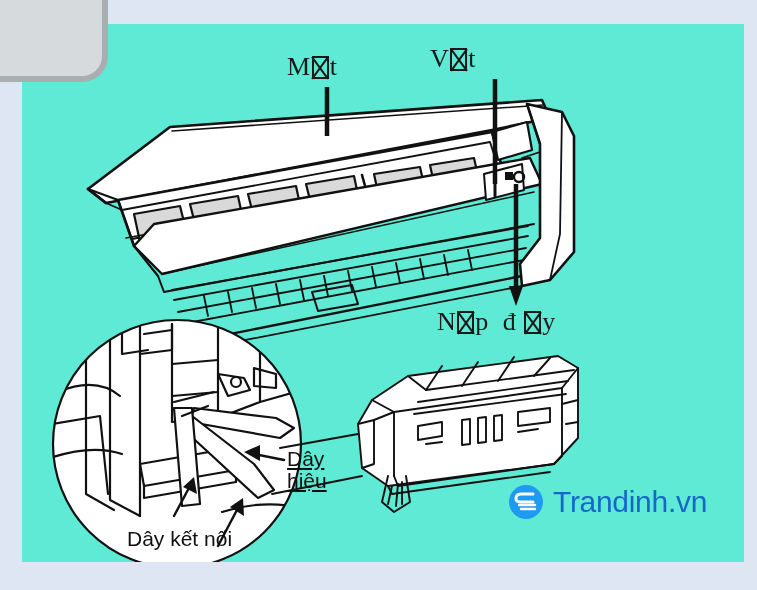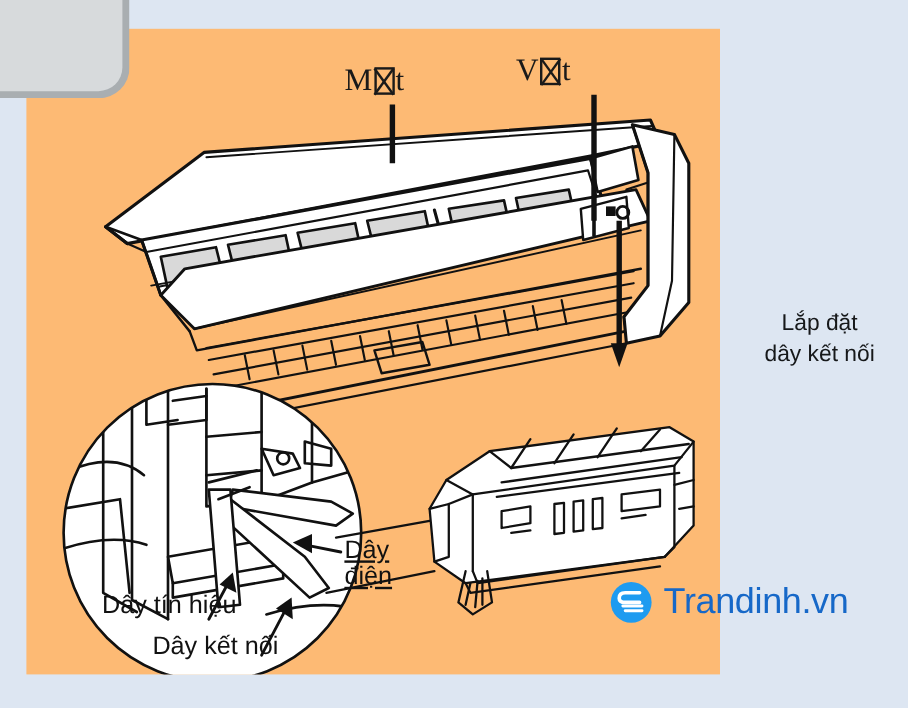--- a/index.html
+++ b/index.html
@@ -20,23 +20,24 @@
     height: 590px;
     background: #dde6f2;
     overflow: hidden;
   }
 
   
   #content-card {
     position: absolute;
     left: 22px;
     top: 24px;
-    width: 578px;
+    width: 698px;
     height: 538px;
-    background: #fdba74;
+    background: #5eead4;
+    padding-left: 24px;
   }
 
   
   #grey-block {
     position: absolute;
     left: -60px;
     top: -52px;
     width: 140px;
     height: 104px;
     background: #d7dadc;
@@ -344,40 +345,38 @@
     </svg>
 
     <div class="serif-label" id="label-mat">
       <span>M</span><span class="tofu"></span><span>t</span>
     </div>
 
     <div class="serif-label" id="label-vit">
       <span>V</span><span class="tofu"></span><span>t</span>
     </div>
 
+    <div class="serif-label" id="label-nap">
+      <span>N</span><span class="tofu"></span><span>p</span>&nbsp;&nbsp;<span>đ</span>&nbsp;<span class="tofu"></span><span>y</span>
+    </div>
 
     <div class="inset-label" id="label-day-dien">
       <div>Dây</div>
-      <div>điện</div>
-    </div>
-
-    <div class="inset-label" id="label-day-tin-hieu">Dây tín hiệu</div>
+      <div>hiệu</div>
+    </div>
+
 
     <div class="inset-label" id="label-day-ket-noi">Dây kết nối</div>
 
     <div id="watermark" style="left:486px; top:460px;">
       <svg id="watermark-logo" viewBox="0 0 36 36">
         <circle cx="18" cy="18" r="17" fill="#1e9bf0"></circle>
         <path d="M25 10 L13 10 Q8 10 8 14.5 Q8 18 13 18 L25 18" fill="none" stroke="#ffffff" stroke-width="3" stroke-linecap="round"></path>
         <path d="M11 21 L27 21" stroke="#ffffff" stroke-width="2.4" stroke-linecap="round"></path>
         <path d="M13 25 L27 25" stroke="#ffffff" stroke-width="2.4" stroke-linecap="round"></path>
       </svg>
       <span id="watermark-text">Trandinh.vn</span>
     </div>
 
   </div>
 
-  <div id="caption">
-    <span class="cap-line">Lắp đặt</span>
-    <span class="cap-line">dây kết nối</span>
-  </div>
 
 </div>
 
 </body></html>

